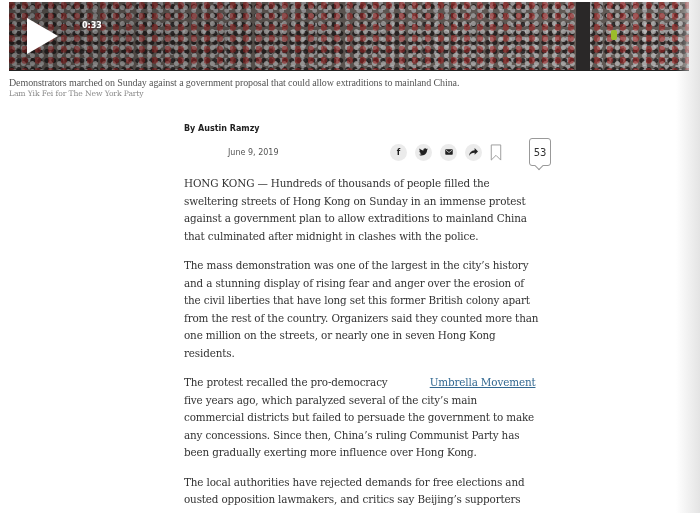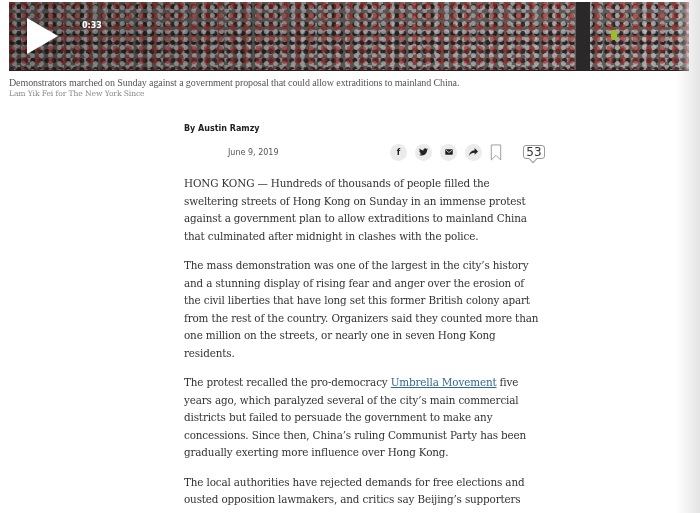--- a/index.html
+++ b/index.html
@@ -82,52 +82,52 @@
   }
   .share-btn {
     width: 17px; height: 17px; border-radius: 50%; background: #ebebeb;
     display: flex; align-items: center; justify-content: center;
     font-family: "DejaVu Sans", "Liberation Sans", sans-serif;
     font-size: 8px; font-weight: bold; color: #222; cursor: pointer;
   }
   .share-btn svg { display: block; }
   .bookmark { width: 12px; height: 17px; cursor: pointer; margin-left: 0px; }
   .comments {
-    position: relative; width: 22px; height: 14px; border: 1px solid #999; border-radius: 3px;
+    position: relative; width: 22px; height: 28px; border: 1px solid #999; border-radius: 3px;
     font-family: "DejaVu Sans", "Liberation Sans", sans-serif;
-    font-size: 12px; color: #333; display: flex; align-items: center; justify-content: center;
-    margin-left: 13px; cursor: pointer; background: #fff;
+    font-size: 10px; color: #333; display: flex; align-items: center; justify-content: center;
+    margin-left: 19px; cursor: pointer; background: #fff;
   }
   .comments::after {
     content: ""; position: absolute; bottom: -4px; left: 6px; width: 5px; height: 5px;
     background: #fff; border-right: 1px solid #999; border-bottom: 1px solid #999;
     transform: rotate(45deg);
   }
 
   .article {
     position: absolute; left: 184px; top: 175px; width: 355px;
     font-family: "DejaVu Serif", "Liberation Serif", serif;
     font-size: 10.4px; line-height: 17.5px; color: #333; letter-spacing: -0.15px;
   }
   .article p { margin-bottom: 12px; }
-  .article a { color: #326891; text-decoration: underline; }
+  .article a { color: #326891; text-decoration: underline; margin-left: 39px; }
 </style>
 </head>
 <body>
 
 <div class="video">
   <div class="crowd"></div>
   <div class="pole"></div>
   <div class="green-dot"></div>
   <div class="play"></div>
   <div class="video-time">0:33</div>
 </div>
 
 <div class="caption">Demonstrators marched on Sunday against a government proposal that could allow extraditions to mainland China.</div>
-<div class="credit">Lam Yik Fei for The New York Since</div>
+<div class="credit">Lam Yik Fei for The New York Party</div>
 
 <div class="byline">By Austin Ramzy</div>
 <div class="date">June 9, 2019</div>
 
 <div class="share-bar">
   <div class="share-btn">
     <span>f</span>
   </div>
   <div class="share-btn">
     <svg width="9" height="8" viewBox="0 0 24 20">

